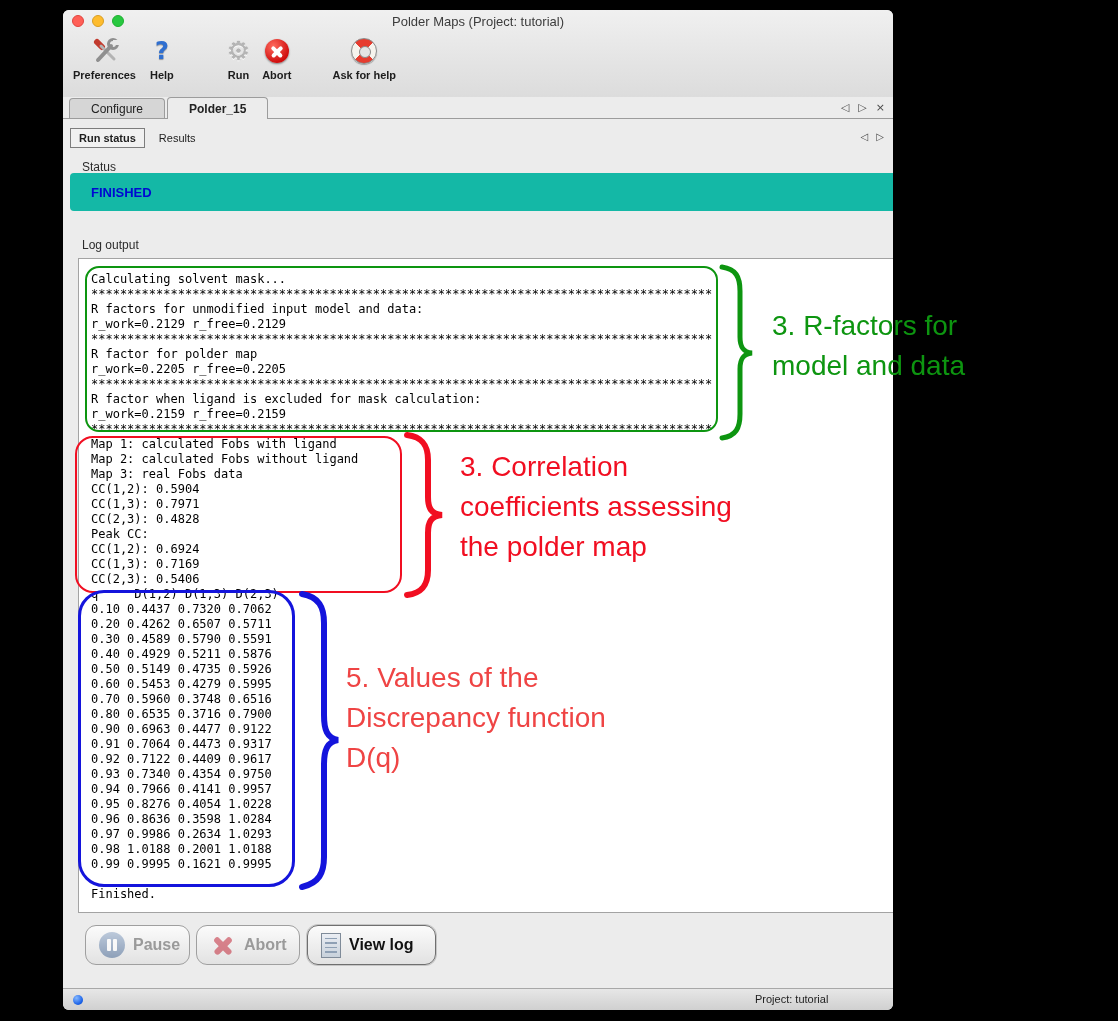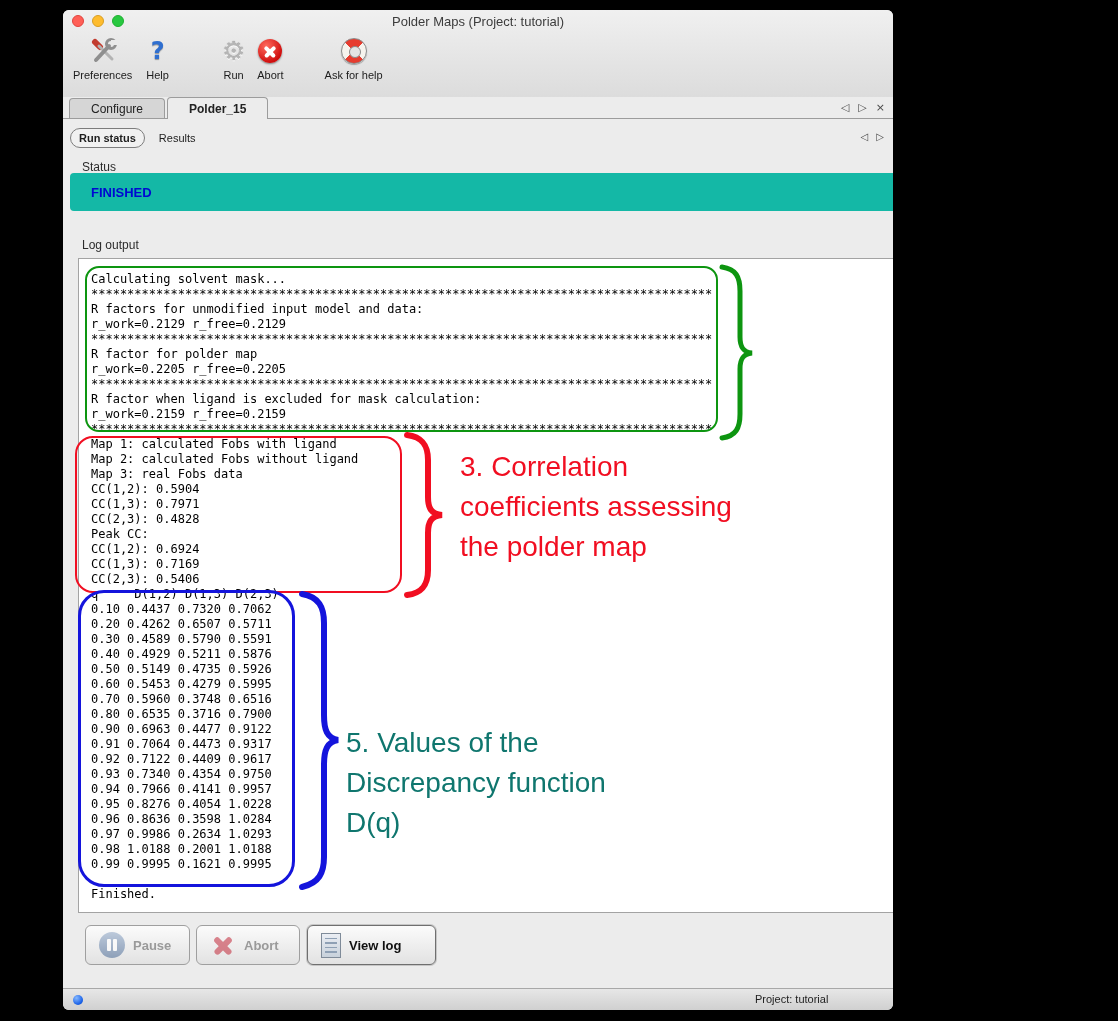--- a/index.html
+++ b/index.html
@@ -25,21 +25,21 @@
   .tl { width:12px; height:12px; border-radius:50%; }
   .tl.red    { background:#ff5f57; border:1px solid #e0443e; }
   .tl.yellow { background:#febc2e; border:1px solid #d89e24; }
   .tl.green  { background:#28c840; border:1px solid #1faf31; }
   .title { position:absolute; left:0; right:0; top:4px; text-align:center; font-size:13px; color:#3c3c3c; }
 
   
   .toolbar { position:absolute; top:24px; left:10px; height:58px; display:flex; align-items:flex-start; }
   .tool { display:flex; flex-direction:column; align-items:center; cursor:default; }
   .tool .icn { height:34px; display:flex; align-items:center; justify-content:center; }
-  .tool .lbl { font-size:11px; color:#1c1c1c; margin-top:1px; white-space:nowrap; }
+  .tool .lbl { font-size:11px; color:#1c1c1c; margin-top:1px; white-space:nowrap;font-weight:bold; }
   .tool.t-help  { margin-left:14px; }
   .tool.t-run   { margin-left:53px; }
   .tool.t-abort { margin-left:12px; }
   .tool.t-ask   { margin-left:41px; }
 
   .glyph { font-family:"DejaVu Sans", sans-serif; }
   .icon-help { font-size:24px; font-weight:bold; color:#2f6fd0; text-shadow:0 1px 1px rgba(0,0,0,.35); }
   .icon-gear { font-size:26px; color:#b5b5b5; text-shadow:0 1px 0 #fff, 0 0 1px #777; }
   .icon-abort-circle {
     width:24px; height:24px; border-radius:50%; position:relative;
@@ -69,21 +69,21 @@
     font-size:12px; color:#222; background:#d6d6d6;
     border:1px solid #9c9c9c; border-bottom:none; border-radius:4px 4px 0 0;
   }
   .tab.active { height:22px; margin-bottom:-1px; background:#ececec; font-weight:bold; }
   .tab-nav { position:absolute; right:8px; top:4px; display:flex; gap:9px; font-size:11px; color:#4a4a4a; }
   .tab-nav span { cursor:default; }
 
   
   .subtabbar { position:absolute; top:116px; left:7px; right:7px; height:24px; display:flex; align-items:center; }
   .subtab { font-size:11px; color:#1d1d1d; }
-  .subtab.active { border:1px solid #7d7d7d; background:#f1f1f1; padding:3px 8px; font-weight:bold; border-radius:10px; }
+  .subtab.active { border:1px solid #7d7d7d; background:#f1f1f1; padding:3px 8px; font-weight:bold; border-radius:0; }
   .subtab.plain { margin-left:14px; }
   .subtab-nav { position:absolute; right:2px; top:5px; display:flex; gap:8px; font-size:10px; color:#4a4a4a; }
 
   .section-label { position:absolute; left:19px; font-size:12px; color:#2b2b2b; }
   .lbl-status { top:150px; }
   .lbl-log { top:228px; }
 
   .finished-panel {
     position:absolute; left:7px; top:163px; width:977px; height:38px;
     background:#14b8a6; border-radius:4px; display:flex; align-items:center; padding-left:21px;
@@ -99,23 +99,23 @@
     margin:0; padding:13px 0 0 12px; white-space:pre;
     font-family:"DejaVu Sans Mono","Liberation Mono",monospace;
     font-size:12px; line-height:15px; color:#000;
   }
   .scrollbar { position:absolute; top:0; right:0; bottom:0; width:17px; background:#fafafa; border-left:1px solid #e2e2e2; }
   .thumb { position:absolute; left:3px; top:324px; width:10px; height:322px; background:#b9b9b9; border-radius:5px; }
 
   
   .actions { position:absolute; left:0; top:915px; height:42px; width:100%; }
   .abtn {
-    position:absolute; height:40px; border:1px solid #9f9f9f; border-radius:6px;
+    position:absolute; height:40px; border:1px solid #9f9f9f; border-radius:11px;
     background:linear-gradient(#fbfbfb,#e2e2e2); display:flex; align-items:center;
-    gap:8px; padding:0 13px; font-size:13px; font-weight:bold; cursor:default;
+    gap:8px; padding:0 13px; font-size:16px; font-weight:bold; cursor:default;
   }
   .abtn.pause   { left:22px;  width:105px; }
   .abtn.abort2  { left:133px; width:104px; }
   .abtn.viewlog { left:244px; width:129px; border-color:#6f6f6f; box-shadow:0 0 0 1px rgba(110,110,110,.3); }
   .blabel.disabled { color:#9a9a9a; }
   .blabel.enabled  { color:#111; }
 
   .icon-pause { width:26px; height:26px; border-radius:50%; background:linear-gradient(#9db1cc,#5f7ba1); position:relative; opacity:.65; flex:0 0 auto; }
   .icon-pause::before, .icon-pause::after { content:""; position:absolute; top:7px; width:4px; height:12px; background:#fff; border-radius:1px; }
   .icon-pause::before { left:8px; } .icon-pause::after { left:14px; }
@@ -137,21 +137,21 @@
   
   .overlay { position:absolute; inset:0; pointer-events:none; }
   .ann-rect { position:absolute; border-style:solid; }
   .g-rect { left:85px; top:266px; width:633px; height:166px; border-width:2.5px; border-color:#0d9510; border-radius:14px; }
   .r-rect { left:75px; top:436px; width:327px; height:157px; border-width:2.5px; border-color:#f10e21; border-radius:18px; }
   .b-rect { left:78px; top:590px; width:217px; height:297px; border-width:3px;  border-color:#1414dc; border-radius:26px; }
   .brace { position:absolute; }
   .ann-text { position:absolute; font-size:28px; line-height:40px; white-space:pre-line; }
   .g-text { left:772px; top:306px; color:#0d9510; }
   .r-text { left:460px; top:447px; color:#f10e21; }
-  .b-text { left:346px; top:723px; color:#0f766e; }
+  .b-text { left:346px; top:658px; color:#ef4444; }
 </style>
 </head>
 <body>
 
 <div class="window">
   <div class="header-bg"></div>
 
   <div class="titlebar">
     <div class="traffic">
       <span class="tl red"></span>
@@ -305,20 +305,22 @@
     <span class="sstate">Idle</span>
     <span class="sproject">Project: tutorial</span>
   </div>
 </div>
 
 <div class="overlay">
   <div class="ann-rect g-rect"></div>
   <svg class="brace" style="left:716px;top:263px;" width="38" height="179">
     <path d="M6,4 C20,6 24,14 24,28 L24,74 C24,84 27,89 36,90 C27,91 24,96 24,106 L24,151 C24,165 20,173 6,175" fill="none" stroke="#0d9510" stroke-width="5" stroke-linecap="round"></path>
   </svg>
+  <div class="ann-text g-text">3. R-factors for
+model and data</div>
 
   <div class="ann-rect r-rect"></div>
   <svg class="brace" style="left:401px;top:431px;" width="44" height="168">
     <path d="M6,4 C22,6 27,15 27,29 L27,66 C27,77 30,83 41,84 C30,85 27,91 27,102 L27,139 C27,153 22,162 6,164" fill="none" stroke="#f10e21" stroke-width="6" stroke-linecap="round"></path>
   </svg>
   <div class="ann-text r-text">3. Correlation
 coefficients assessing
 the polder map</div>
 
   <div class="ann-rect b-rect"></div>

